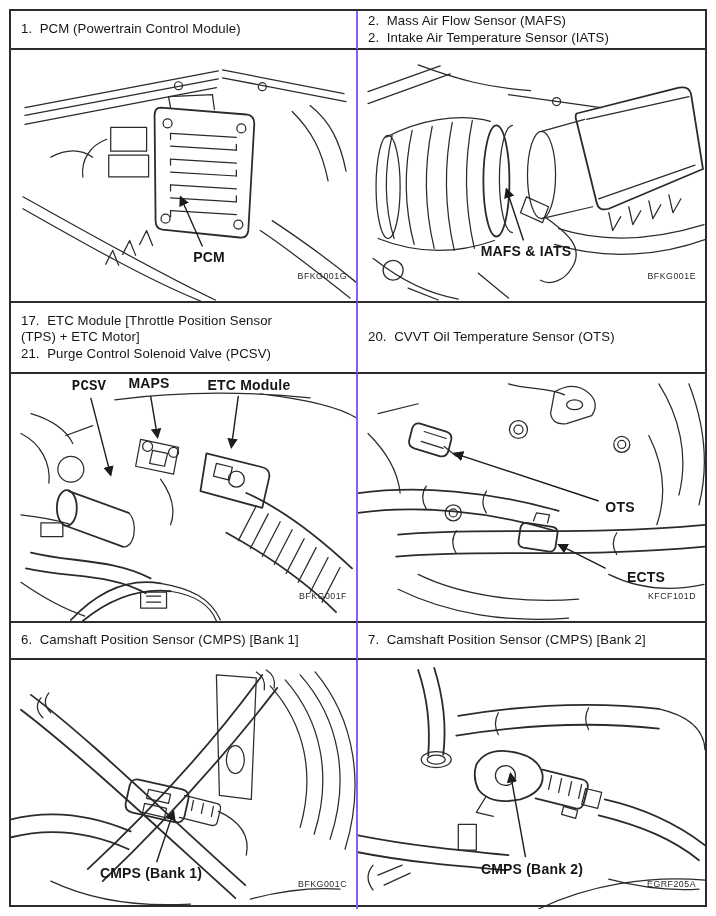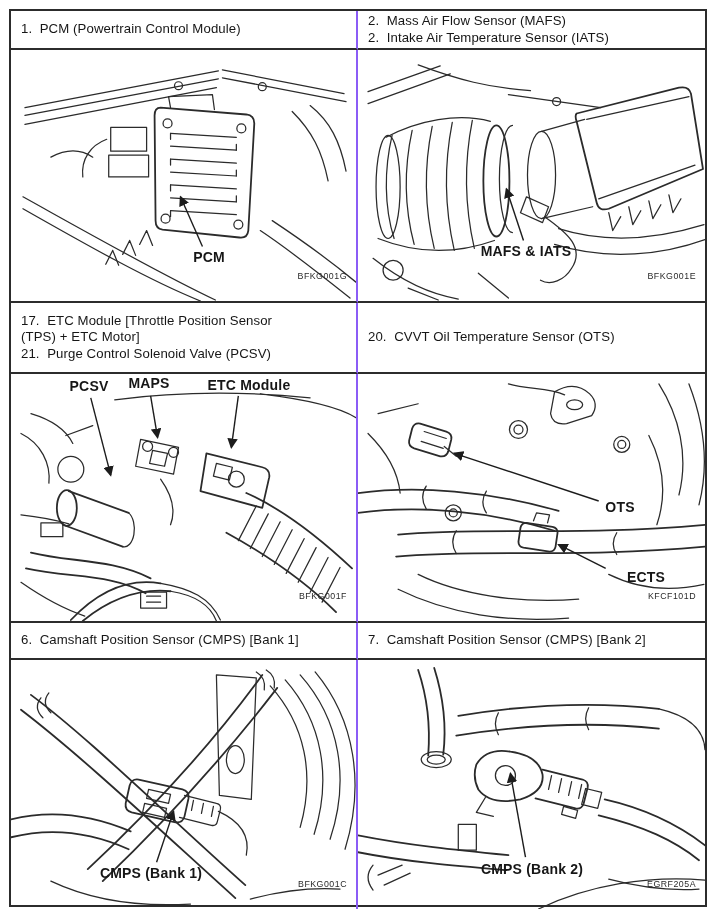--- a/index.html
+++ b/index.html
@@ -148,21 +148,21 @@
         <path class="ln" d="M246,133 L228,168 M258,141 L240,176 M270,149 L252,184 M282,157 L264,192 M294,166 L276,201 M306,175 L288,210 M318,185 L300,220 M330,195 L312,230"></path>
         <path class="ln2" d="M20,180 C60,190 100,186 140,206 M15,196 C60,206 100,201 135,221"></path>
         <path class="ln2" d="M60,248 C90,216 120,206 150,211 M72,249 C100,226 130,216 160,219"></path>
         <path class="ln" d="M150,211 C180,216 200,226 210,248 M160,219 C185,223 200,233 206,249"></path>
         <path class="ln" d="M130,220 h26 v16 h-26 z M136,224 h14 M136,230 h14"></path>
         <path class="ln" d="M10,210 C30,224 50,236 74,244"></path>
         <line class="arrow" x1="80" y1="24" x2="100" y2="102" marker-end="url(#arw)"></line>
         <line class="arrow" x1="140" y1="22" x2="147" y2="64" marker-end="url(#arw)"></line>
         <line class="arrow" x1="228" y1="22" x2="221" y2="74" marker-end="url(#arw)"></line>
       </svg>
-      <span class="fig-label" style="left:78px; top:12px;">PCSV</span>
+      <span class="fig-label" style="left:78px; top:12px;font-family:Liberation Mono, monospace;">PCSV</span>
       <span class="fig-label" style="left:138px; top:9px;">MAPS</span>
       <span class="fig-label" style="left:226px; top:11px;padding-left:24px;">ETC Module</span>
       <span class="fig-code">BFKG001F</span>
     </div>
 
     <div class="cell fcell">
       <svg viewBox="0 0 346 249" preserveAspectRatio="none">
         <path class="ln" d="M150,10 C170,16 190,13 206,21"></path>
         <path class="ln" d="M196,18 q20,-12 35,2 q10,10 2,22 l-25,8 q-14,2 -16,-10 z"></path>
         <ellipse class="ln" cx="216" cy="31" rx="8" ry="5"></ellipse>

